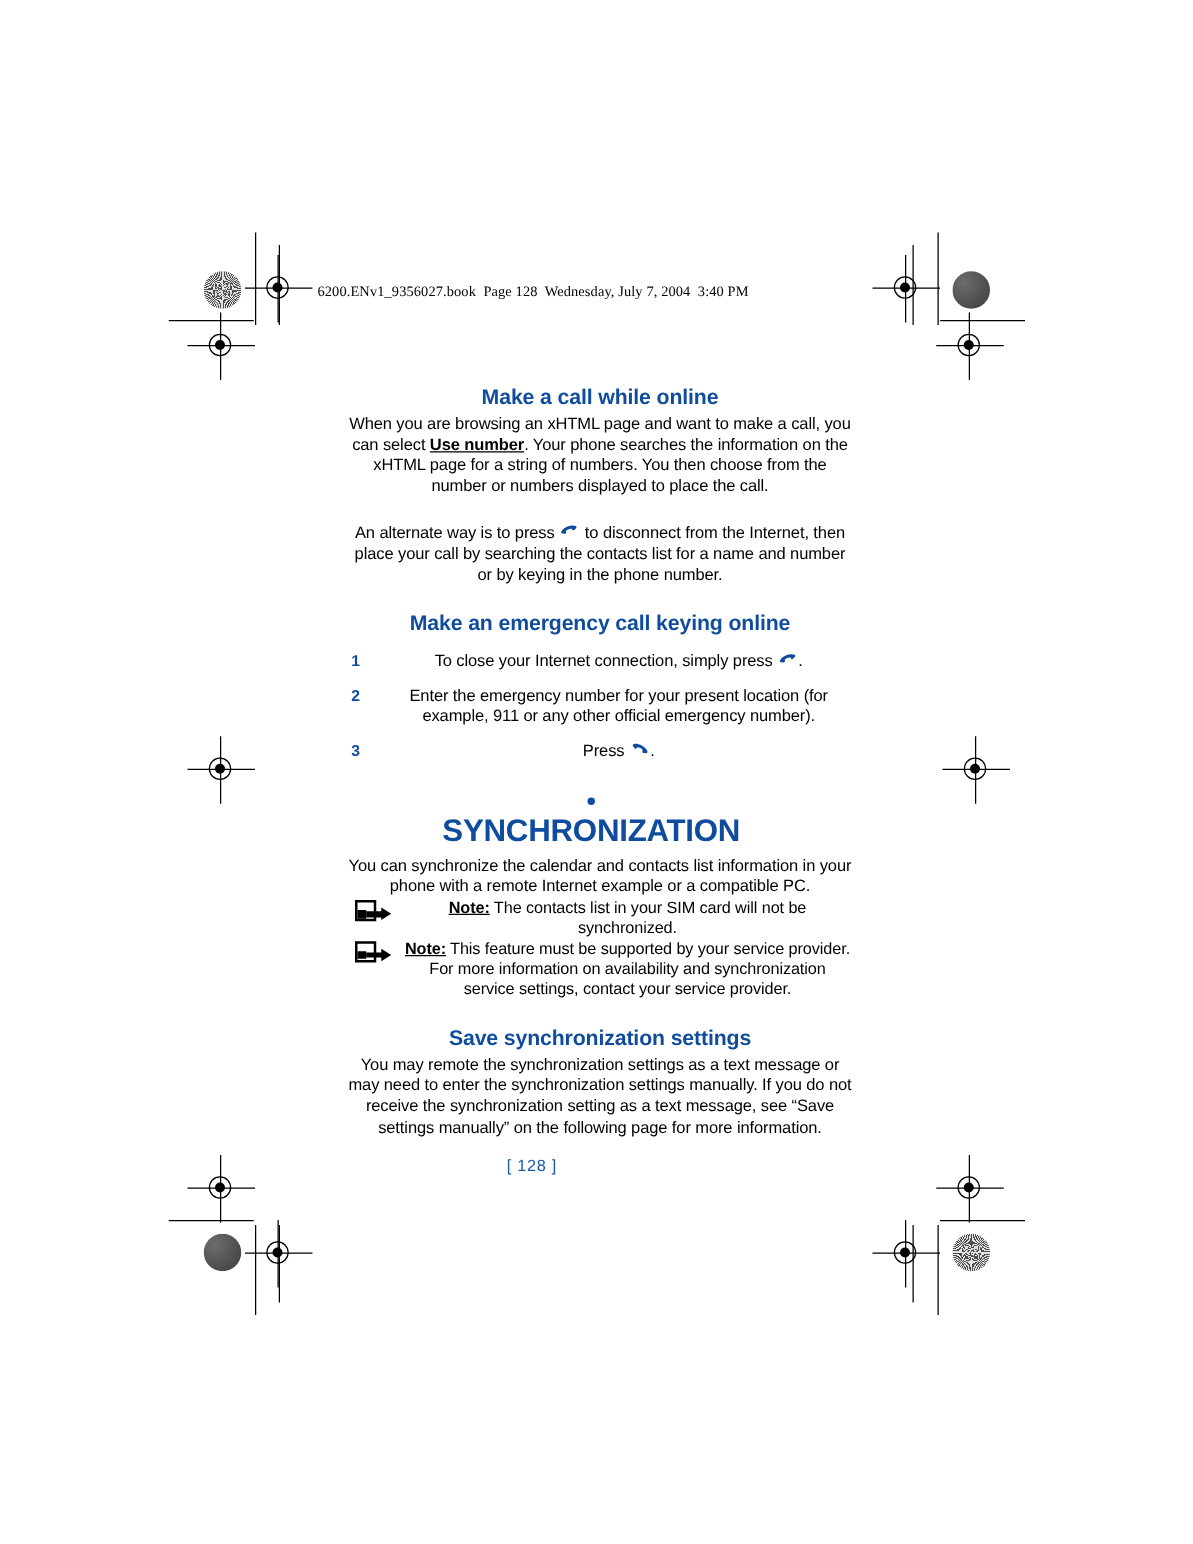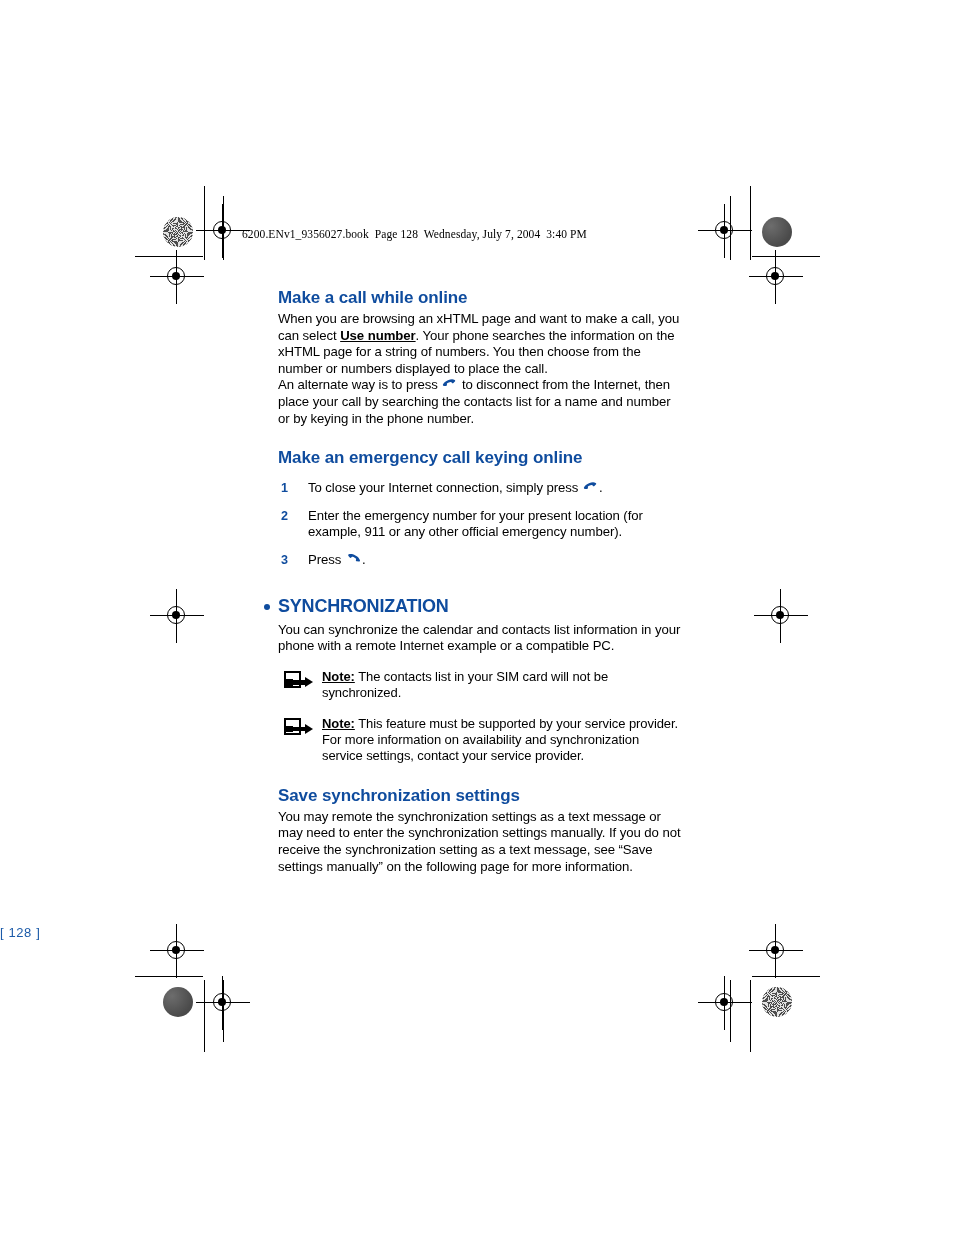--- a/index.html
+++ b/index.html
@@ -63,71 +63,73 @@
     background: #9a9a9a;
     background-image:
       repeating-conic-gradient(from 0deg at 50% 50%,
         #4d4d4d 0deg 3deg, #e2e2e2 3deg 6deg);
   }
 
   
   #content {
     position: absolute;
     left: 278px;
-    top: 288px;
+    top: 308px;
     width: 404px;
+    text-align: center;
   }
 
   .book-header {
     position: absolute;
-    left: 242px;
+    left: 254px;
     top: 228px;
     font-family: "Liberation Serif", serif;
     font-size: 11.5px;
     color: #000;
     white-space: pre;
     letter-spacing: 0.1px;
   }
 
   h2.sec-head {
     color: #0f4c9e;
     font-size: 17px;
     font-weight: bold;
     margin: 0 0 3px 0;
     letter-spacing: -0.1px;
   }
   h2.sec-head.spaced-top { margin-top: 21px; }
 
   h1.chapter-head {
     color: #0f4c9e;
-    font-size: 18px;
+    font-size: 25px;
     font-weight: bold;
     margin: 27px 0 5px -14px;
     letter-spacing: -0.2px;
     display: flex;
     align-items: center;
     gap: 8px;
+    flex-direction: column;
   }
   h1.chapter-head .bullet {
     display: inline-block;
     width: 6px; height: 6px;
     background: #0f4c9e;
     border-radius: 50%;
     flex: none;
     position: relative;
     top: 1px;
   }
 
   p.body {
     margin: 0 0 0 0;
     font-size: 13.2px;
     line-height: 16.6px;
     letter-spacing: -0.08px;
   }
-  p.body + p.body { margin-top: 0; }
+  p.body + p.body { margin-top: 21px; }
 
   .bold { font-weight: bold; text-decoration: underline; }
 
   
   ol.steps {
     margin: 12px 0 0 0;
     padding: 0;
     list-style: none;
   }
   ol.steps li {
@@ -145,21 +147,20 @@
     top: 0;
     color: #0f4c9e;
     font-weight: bold;
     font-size: 12.6px;
   }
 
   
   .note {
     position: relative;
     padding-left: 44px;
-    margin-top: 14px;
     font-size: 13px;
     line-height: 16.4px;
     letter-spacing: -0.08px;
   }
   .note .note-icon {
     position: absolute;
     left: 6px;
     top: 2px;
     width: 30px;
     height: 18px;
@@ -202,20 +203,21 @@
     margin: 0 1px;
   }
   .key-glyph svg { display: block; }
 
   
   .page-number {
     position: absolute;
     top: 925px;
     left: 0;
     width: 851px;
+    text-align: center;
     color: #1b5aa8;
     font-size: 13px;
     letter-spacing: 0.6px;
   }
 </style>
 </head>
 <body>
 
 <div>
 

